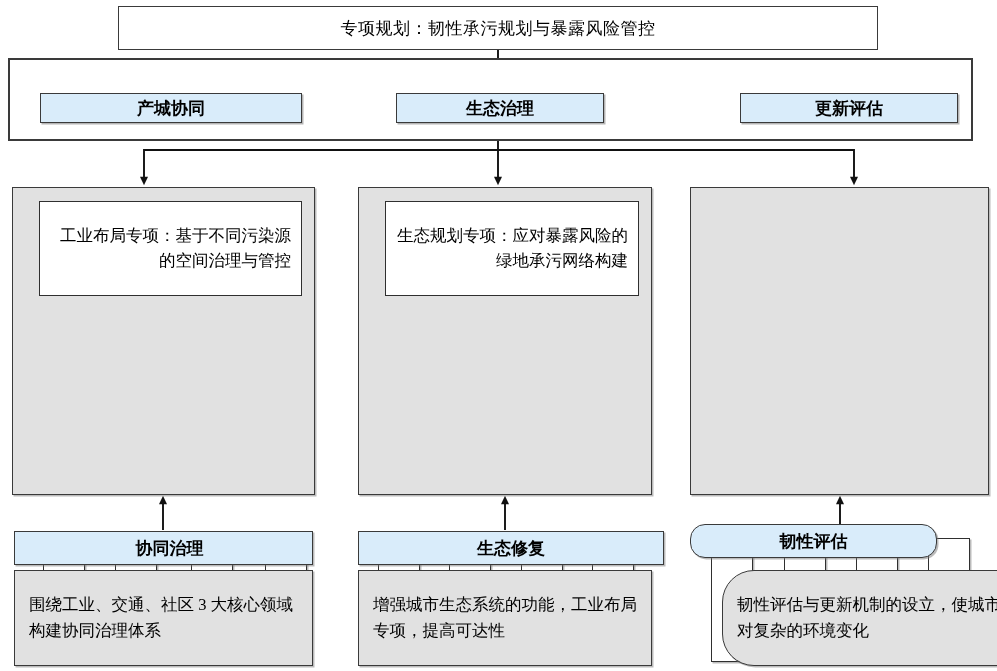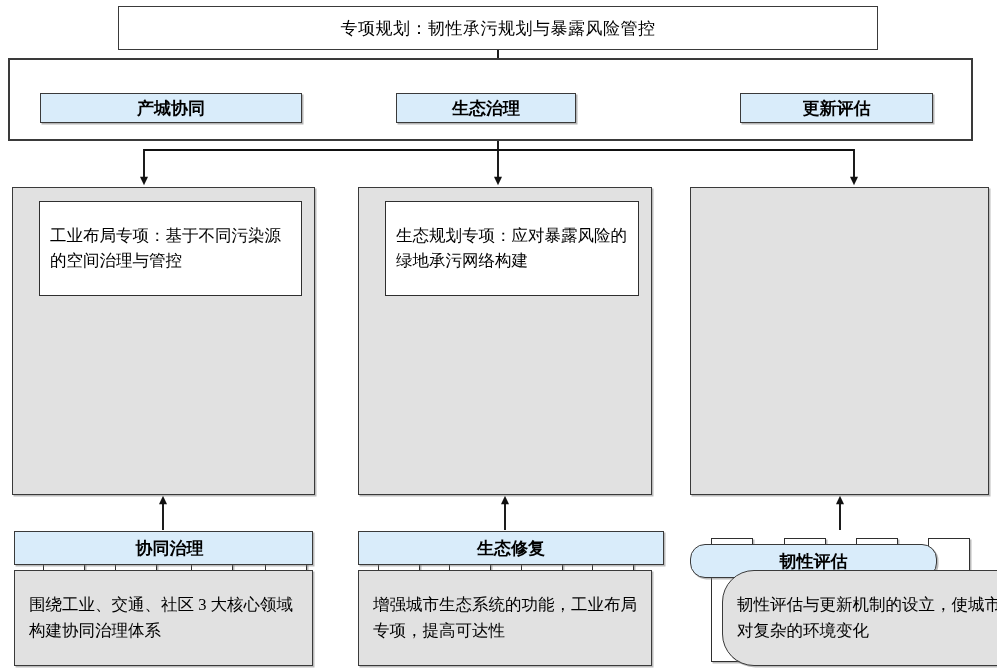--- a/index.html
+++ b/index.html
@@ -29,43 +29,43 @@
   }
 
   
   .stage{
     height:30px;top:93px;
     background:#d9ecfa;border:1.6px solid #3a3a3a;
     font-weight:bold;font-size:17px;
     box-shadow:1.5px 1.5px 0 rgba(120,120,120,.55);
   }
   .stage-1{left:40px;width:262px;}
-  .stage-2{left:396px;width:180px;}
-  .stage-3{left:740px;width:193px;}
+  .stage-2{left:396px;width:208px;}
+  .stage-3{left:740px;width:218px;}
 
   
   .panel{
     top:187px;height:308px;
     background:#e1e1e1;border:1.6px solid #3a3a3a;
     display:block;
     box-shadow:1.5px 1.5px 0 rgba(120,120,120,.5);
   }
   .panel-1{left:12px;width:303px;}
   .panel-2{left:358px;width:294px;}
   .panel-3{left:690px;width:299px;}
 
   
   .panel-head{
     position:absolute;left:12px;top:13px;right:12px;height:95px;
     background:#ffffff;border:1.8px solid #2f2f2f;
     box-sizing:border-box;
     display:flex;align-items:center;justify-content:flex-start;
     padding:12px 10px;
     font-size:16.5px;line-height:1.5;
-    text-align:left;
+    text-align:right;
     margin-left:14px;
   }
 
   
   .leaf{
     position:absolute;top:350px;width:42px;height:124px;
     background:#ffffff;border:1.8px solid #2f2f2f;
     box-sizing:border-box;
     display:flex;align-items:center;justify-content:center;
     writing-mode:vertical-rl;
@@ -170,16 +170,16 @@
     <div class="leaf" style="left:165px">动态评估</div>
     <div class="leaf" style="left:237px">多个维度</div>
   </div>
 
   <div class="box bottom-label" style="left:14px;top:531px;width:299px;padding-left:12px;">协同治理</div>
   <div class="box bottom-desc" style="left:14px;top:570px;width:299px;height:96px;">围绕工业、交通、社区 3 大核心领域构建协同治理体系</div>
 
   <div class="box bottom-label" style="left:358px;top:531px;width:306px;">生态修复</div>
   <div class="box bottom-desc" style="left:358px;top:570px;width:294px;height:96px;">增强城市生态系统的功能，工业布局专项，提高可达性</div>
 
-  <div class="box bottom-label" style="left:690px;top:544px;width:247px;border-radius:15px;">韧性评估</div>
+  <div class="box bottom-label" style="left:690px;top:524px;width:247px;border-radius:15px;">韧性评估</div>
   <div class="box bottom-desc" style="left:722px;top:570px;width:350px;height:96px;border-radius:32px;">韧性评估与更新机制的设立，使城市能够应对复杂的环境变化</div>
 
 </div>
 
 </body></html>

